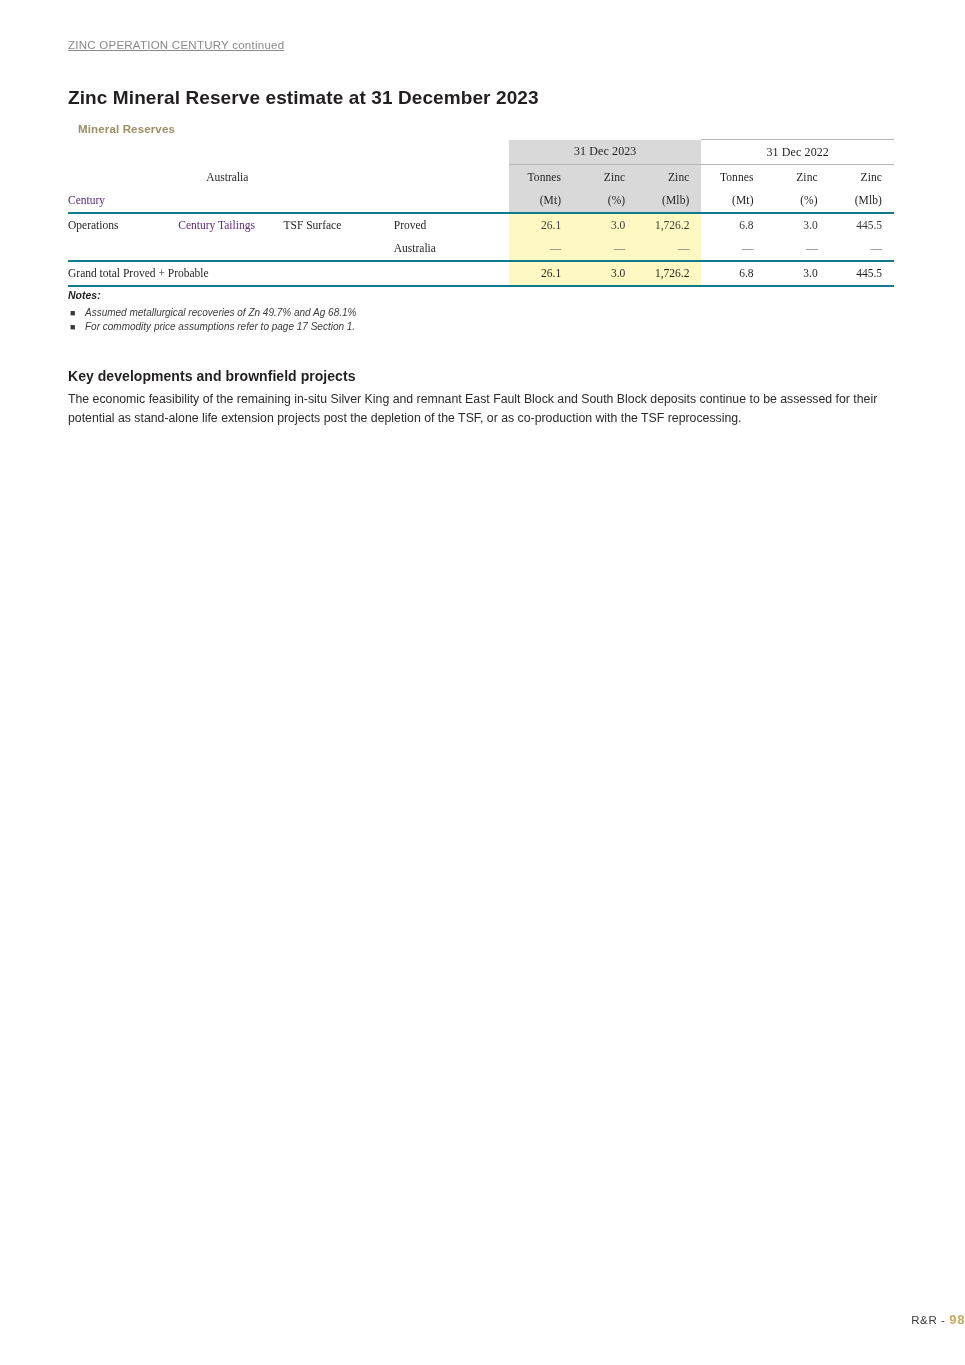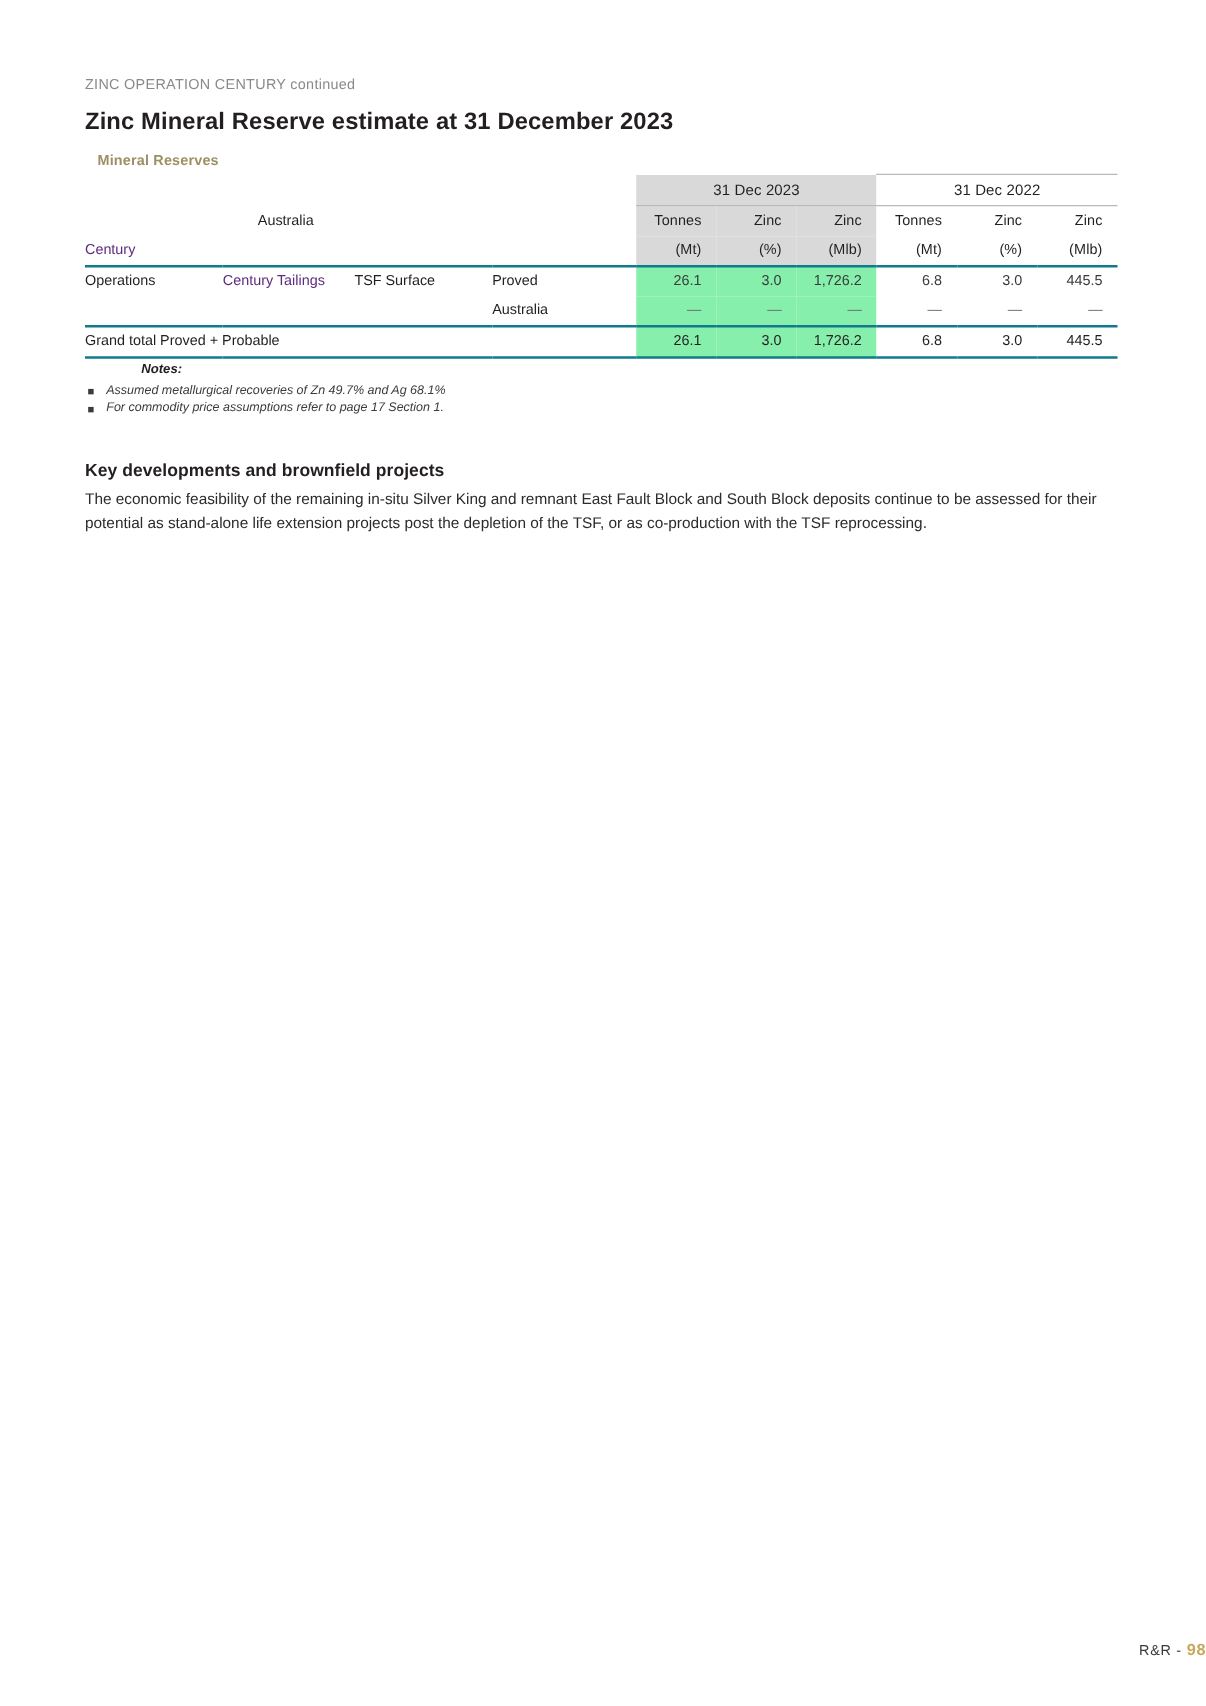--- a/index.html
+++ b/index.html
@@ -20,25 +20,26 @@
     position: relative;
     width: 965px;
     height: 1365px;
     box-sizing: border-box;
   }
 
   
   .running-head {
     position: absolute;
     left: 68px;
-    top: 62px;
+    top: 39px;
     font-size: 11.5px;
     letter-spacing: 0.25px;
     color: #8a8a8a;
     white-space: nowrap;
+    text-decoration: underline;
   }
 
   
   .section-title {
     position: absolute;
     left: 68px;
     top: 87px;
     font-size: 19px;
     font-weight: bold;
     color: #231f20;
@@ -79,21 +80,21 @@
   }
 
   
   col.c-op    { width: 110px; }
   col.c-dep   { width: 105px; }
   col.c-typ   { width: 110px; }
   col.c-cat   { width: 115px; }
   col.c-num   { width: 64px;  }
 
   .shade-head { background: #d9d9d9; }
-  .shade-body { background: #86efac; }
+  .shade-body { background: #fef9c3; }
 
   .teal-top    { border-top: 2.2px solid #107b8c; }
   .teal-bottom { border-bottom: 2.2px solid #107b8c; }
   .gray-top    { border-top: 1px solid #b9b9b9; margin-top: 13px; }
   .gray-bottom { border-bottom: 1px solid #b9b9b9; }
 
   .grp-head {
     text-align: center;
     font-weight: bold;
     font-size: 12px;
@@ -130,36 +131,35 @@
     text-align: right;
     padding-right: 12px !important;
     height: 23px;
     font-size: 11.5px;
     color: #3b3b3b;
   }
   .num.bold { color: #231f20; }
 
   .dash { color: #6d6d6d; }
 
-  .row-h { height: 24px; }
+  .row-h { height: 24px; font-family: Liberation Serif, serif; }
 
   
   .notes {
     position: absolute;
     left: 68px;
     top: 289px;
     width: 500px;
   }
   .notes-title {
     font-size: 10.5px;
     font-weight: bold;
     font-style: italic;
     color: #231f20;
     margin-bottom: 5px;
-    margin-left: 45px;
   }
   .note-item {
     font-size: 10px;
     font-style: italic;
     color: #3b3b3b;
     line-height: 14px;
     position: relative;
     padding-left: 17px;
   }
   .note-item .bullet {

